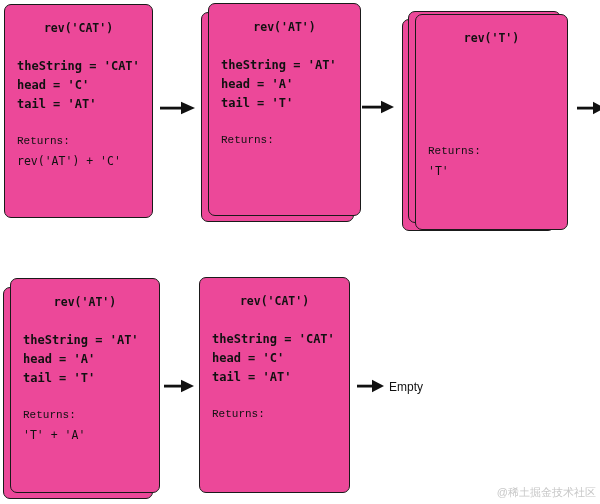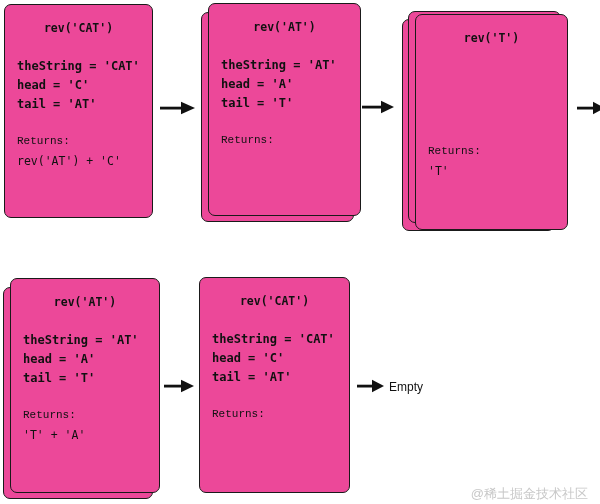--- a/index.html
+++ b/index.html
@@ -69,24 +69,24 @@
   .empty-label {
     position: absolute;
     font-family: "Liberation Sans", sans-serif;
     font-size: 12px;
     line-height: 17px;
     color: #111111;
     white-space: pre;
   }
   .watermark {
     position: absolute;
-    right: 12px;
+    right: 4px;
     top: 485px;
     font-family: "Liberation Sans", sans-serif;
-    font-size: 13px;
+    font-size: 11px;
     color: #c8c8c8;
     white-space: pre;
   }
 </style>
 </head>
 <body>
 
 <div class="canvas">
 
   <div class="card" style="left:4px; top:4px; width:149px; height:214px;">

